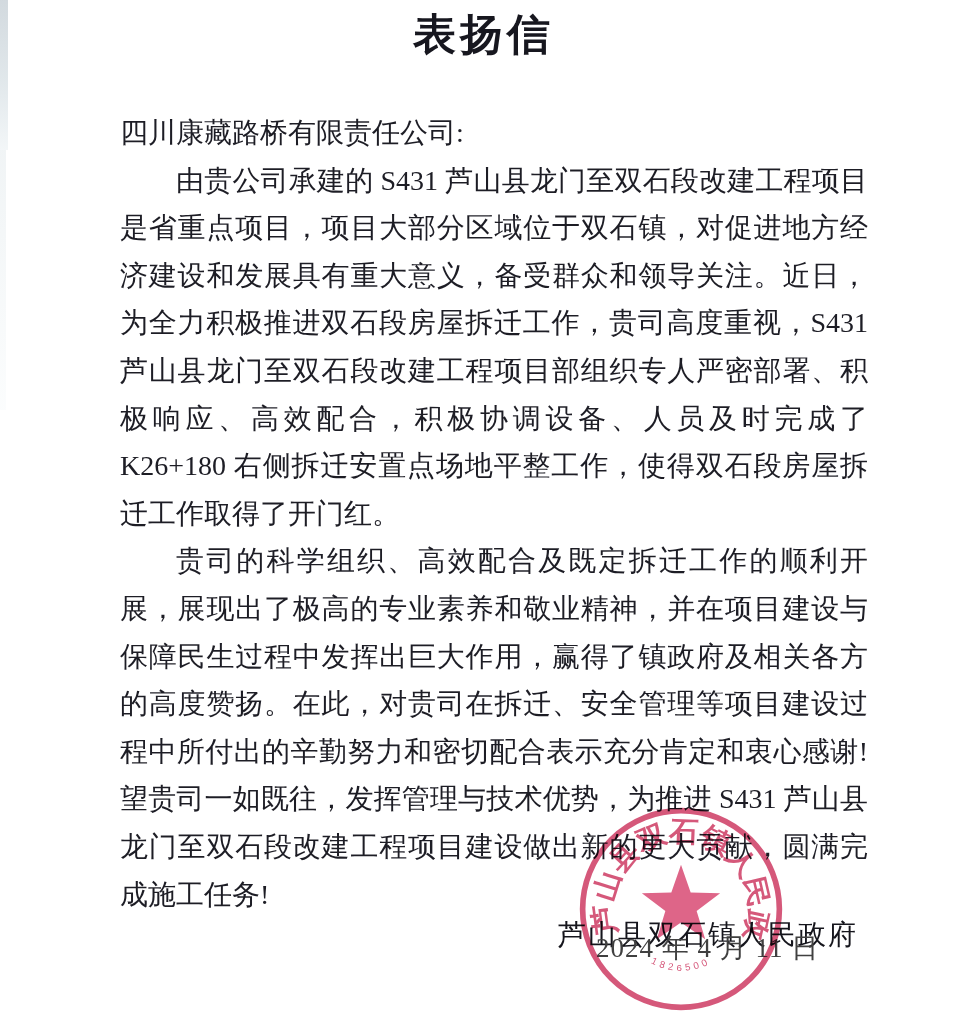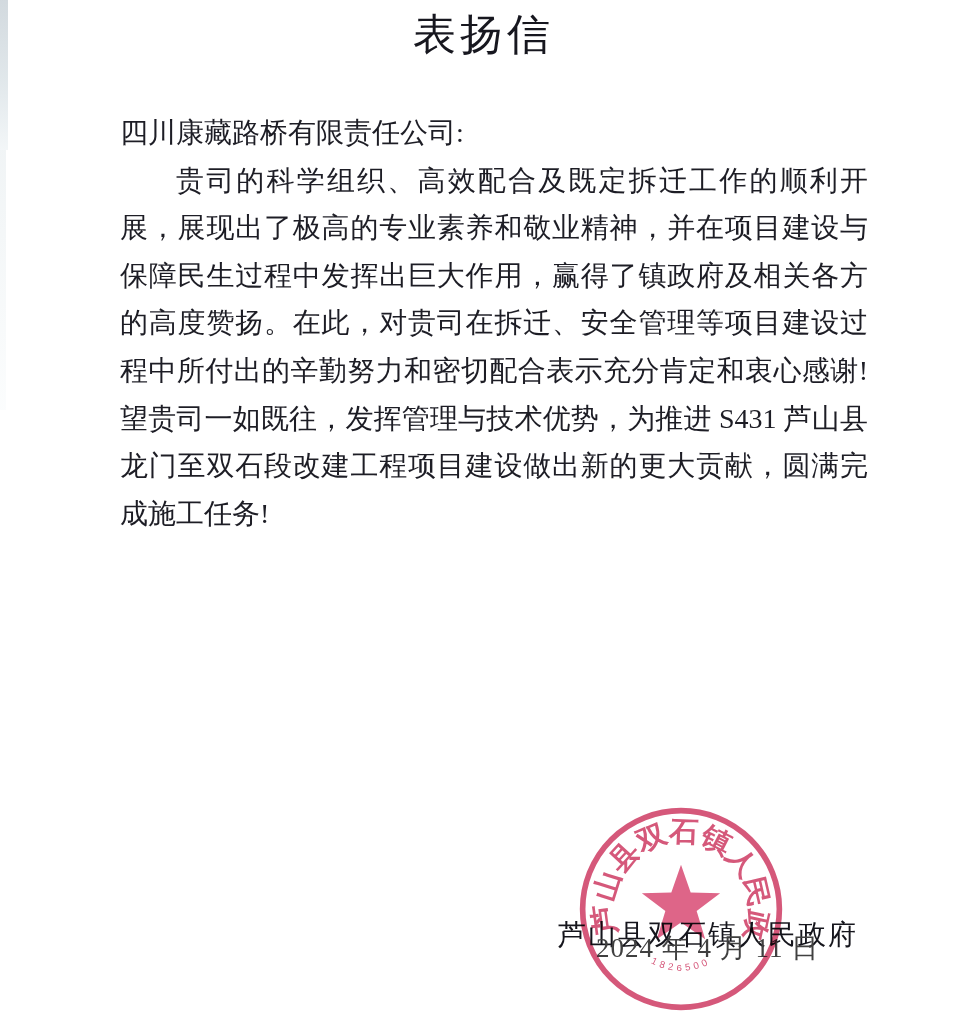--- a/index.html
+++ b/index.html
@@ -26,21 +26,21 @@
     background: linear-gradient(180deg, #dfe7ea, #f7fafb);
     opacity: 0.45;
   }
   .title {
     position: absolute;
     top: 6px;
     left: 0;
     width: 100%;
     text-align: center;
     font-size: 43px;
-    font-weight: normal;
+    font-weight: bold;
     letter-spacing: 4px;
     color: #17171f;
     margin: 0;
   }
   .body-text {
     position: absolute;
     top: 109px;
     left: 120px;
     width: 748px;
     font-size: 28px;
@@ -92,20 +92,21 @@
 
 <div class="page">
 
   <div class="scan-edge"></div>
   <div class="scan-edge-faint"></div>
 
   <h1 class="title">表扬信</h1>
 
   <div class="body-text">
     <p class="salutation">四川康藏路桥有限责任公司:</p>
+    <p class="para">由贵公司承建的 S431 芦山县龙门至双石段改建工程项目是省重点项目，项目大部分区域位于双石镇，对促进地方经济建设和发展具有重大意义，备受群众和领导关注。近日，为全力积极推进双石段房屋拆迁工作，贵司高度重视，S431 芦山县龙门至双石段改建工程项目部组织专人严密部署、积极响应、高效配合，积极协调设备、人员及时完成了 K26+180 右侧拆迁安置点场地平整工作，使得双石段房屋拆迁工作取得了开门红。</p>
     <p class="para">贵司的科学组织、高效配合及既定拆迁工作的顺利开展，展现出了极高的专业素养和敬业精神，并在项目建设与保障民生过程中发挥出巨大作用，赢得了镇政府及相关各方的高度赞扬。在此，对贵司在拆迁、安全管理等项目建设过程中所付出的辛勤努力和密切配合表示充分肯定和衷心感谢!望贵司一如既往，发挥管理与技术优势，为推进 S431 芦山县龙门至双石段改建工程项目建设做出新的更大贡献，圆满完成施工任务!</p>
   </div>
 
   <div class="sign-block">
     <div class="signature-line">芦山县双石镇人民政府</div>
     <div class="date-line">2024 年 4 月 11 日</div>
   </div>
 
   <div class="seal">
     <svg viewBox="0 0 200 200" xmlns="http://www.w3.org/2000/svg">

